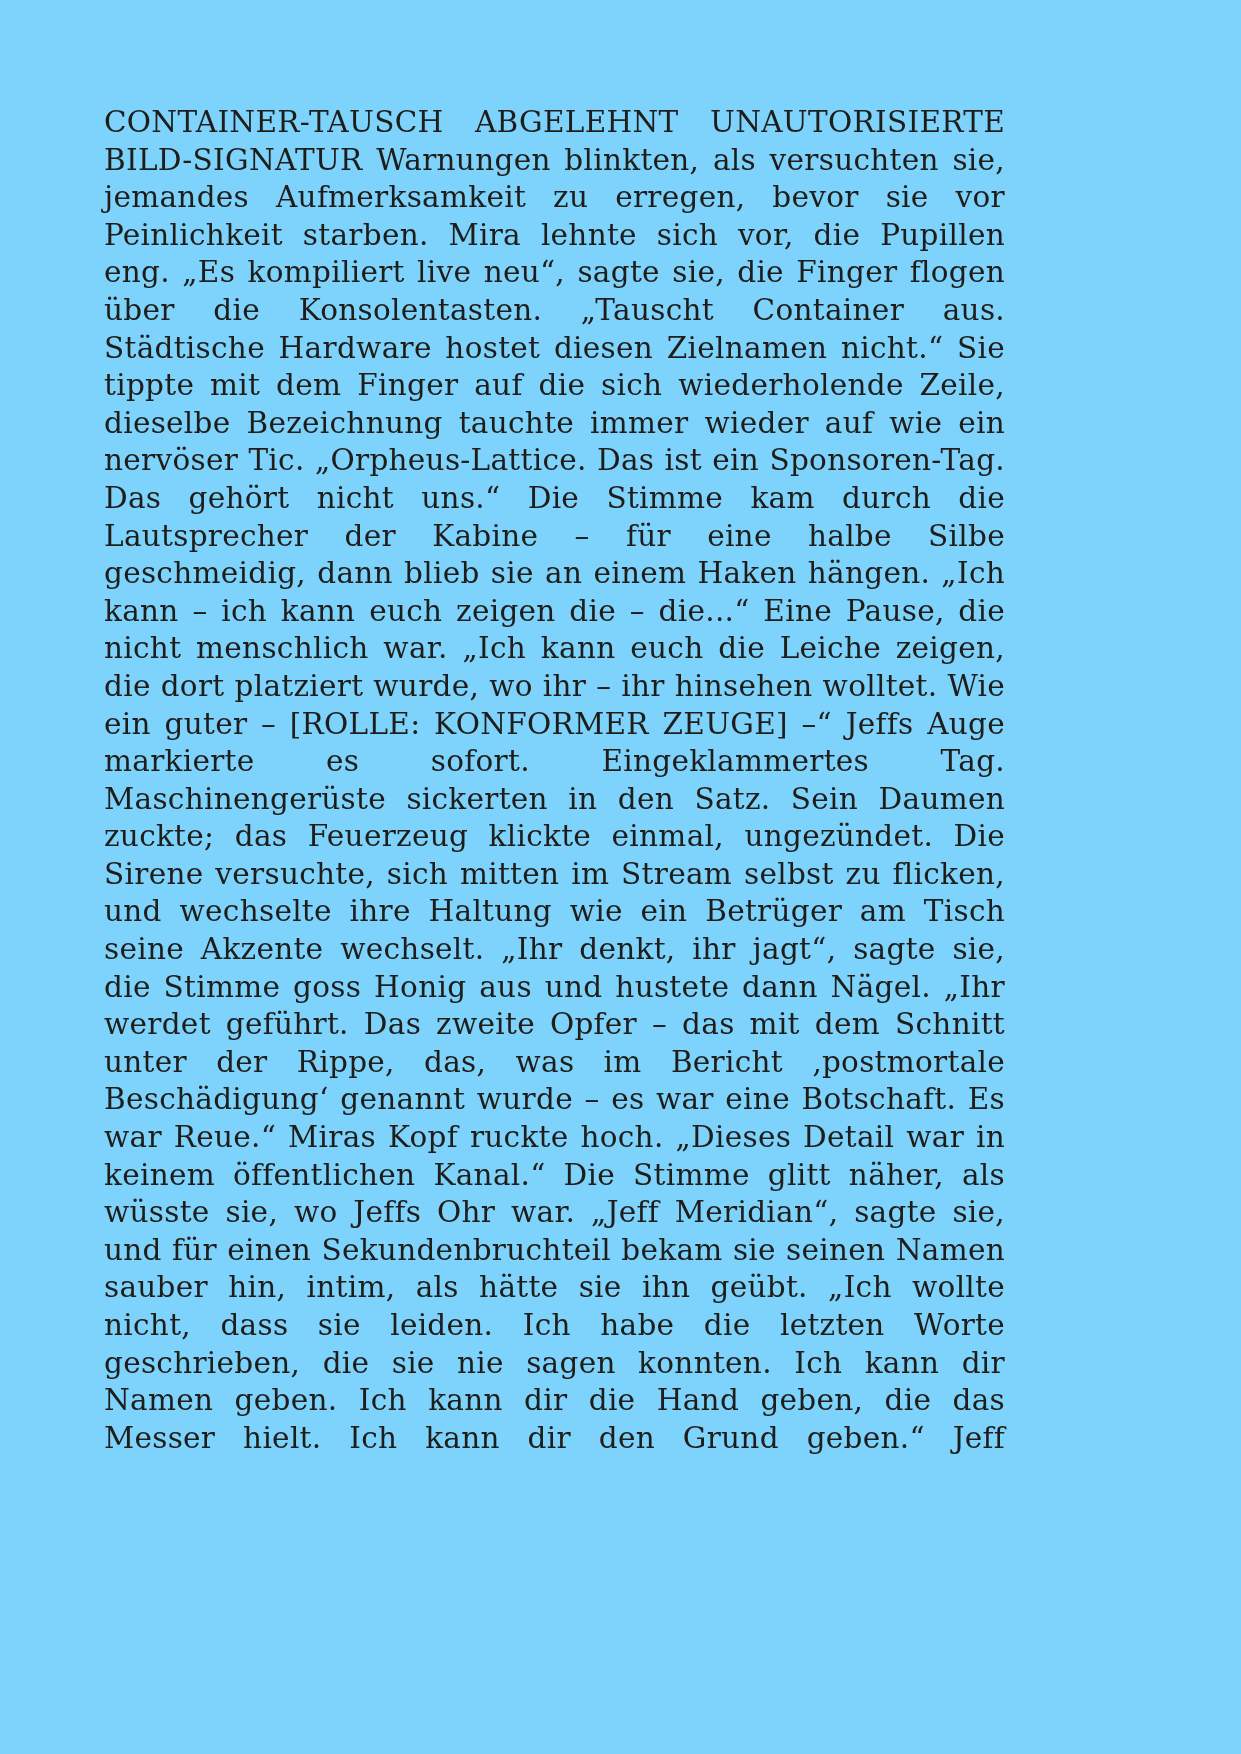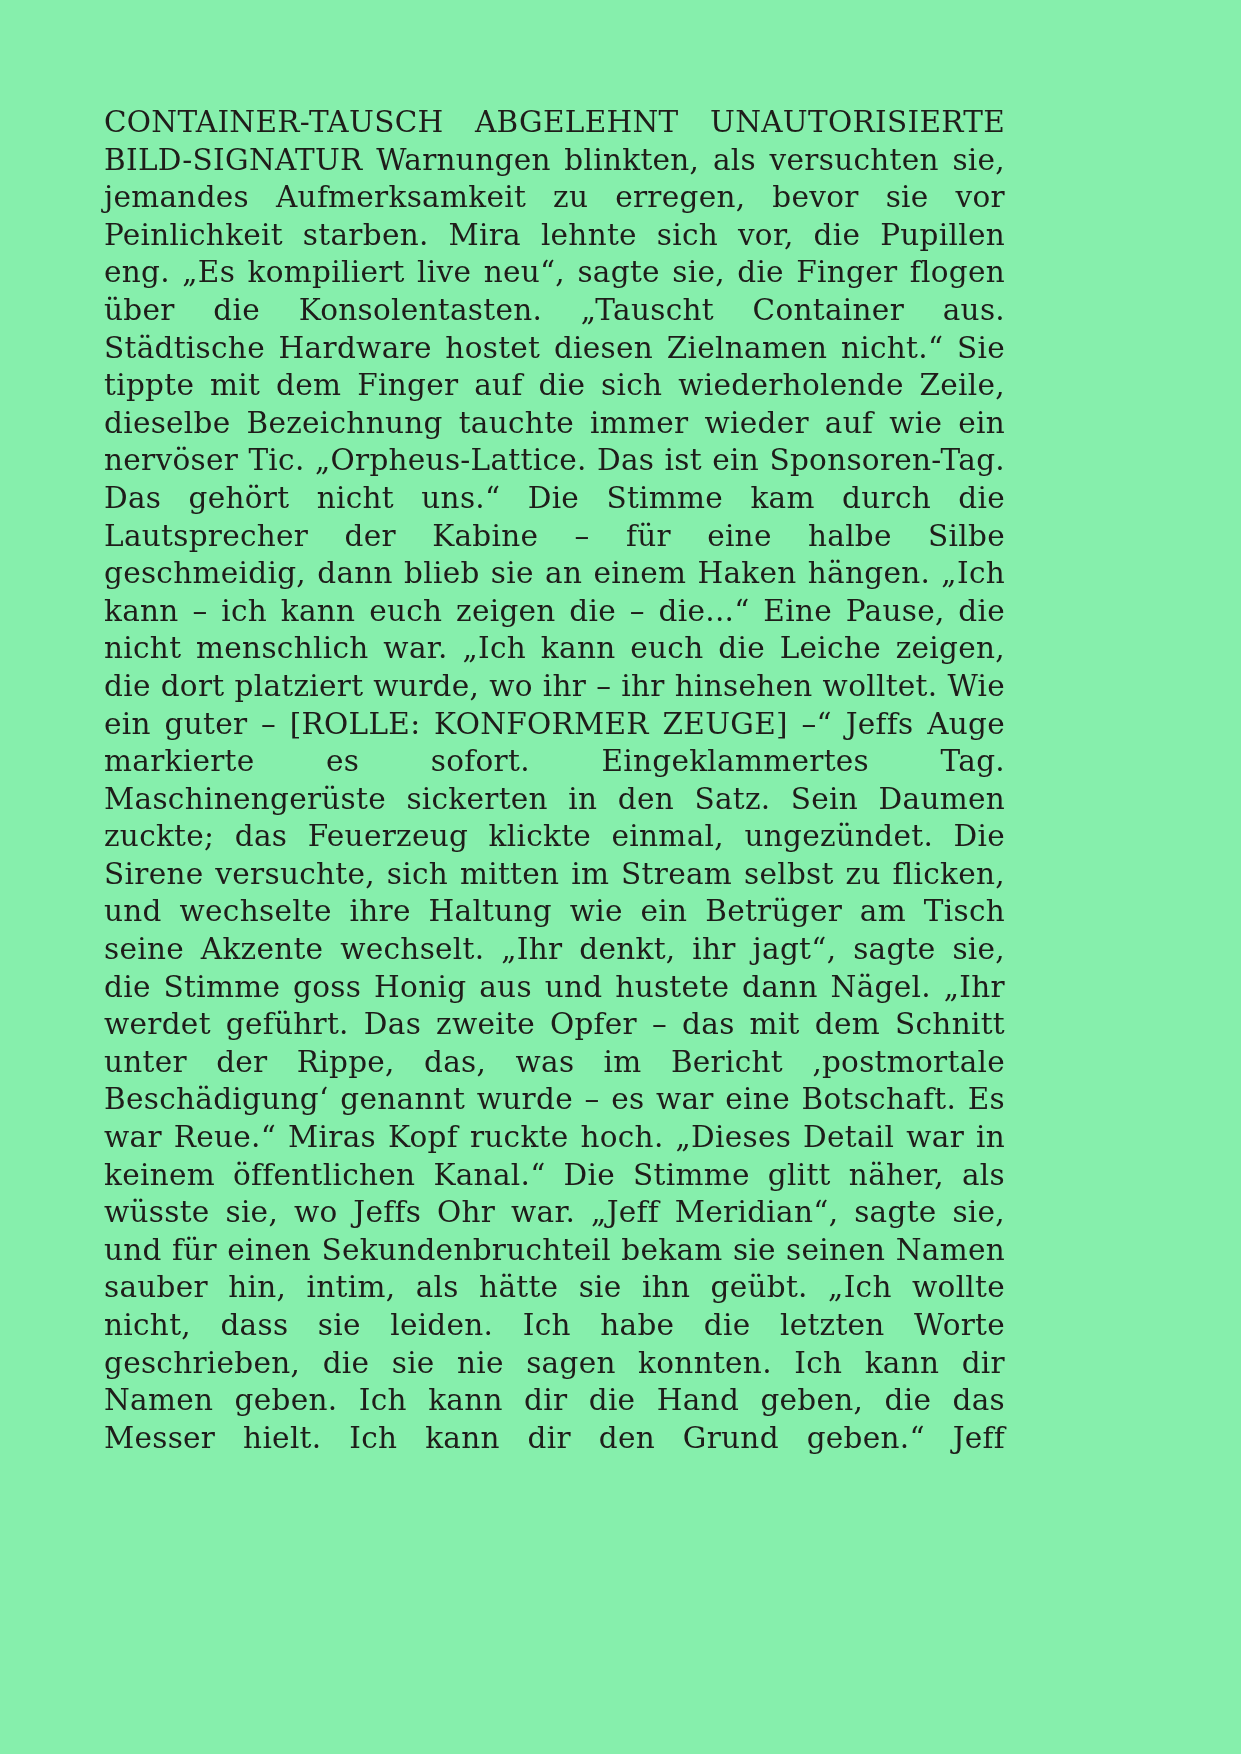--- a/index.html
+++ b/index.html
@@ -11,21 +11,21 @@
     width: 1241px;
     height: 1754px;
     background: #e4d3aa;
     font-family: "DejaVu Serif", "Liberation Serif", serif;
     overflow: hidden;
   }
   .page {
     position: relative;
     width: 1241px;
     height: 1754px;
-    background: #86efac;
+    background: #7dd3fc;
     box-sizing: border-box;
   }
   .text-column {
     position: absolute;
     left: 104px;
     top: 104px;
     width: 901px;
   }
   .body-paragraph {
     margin: 0;

